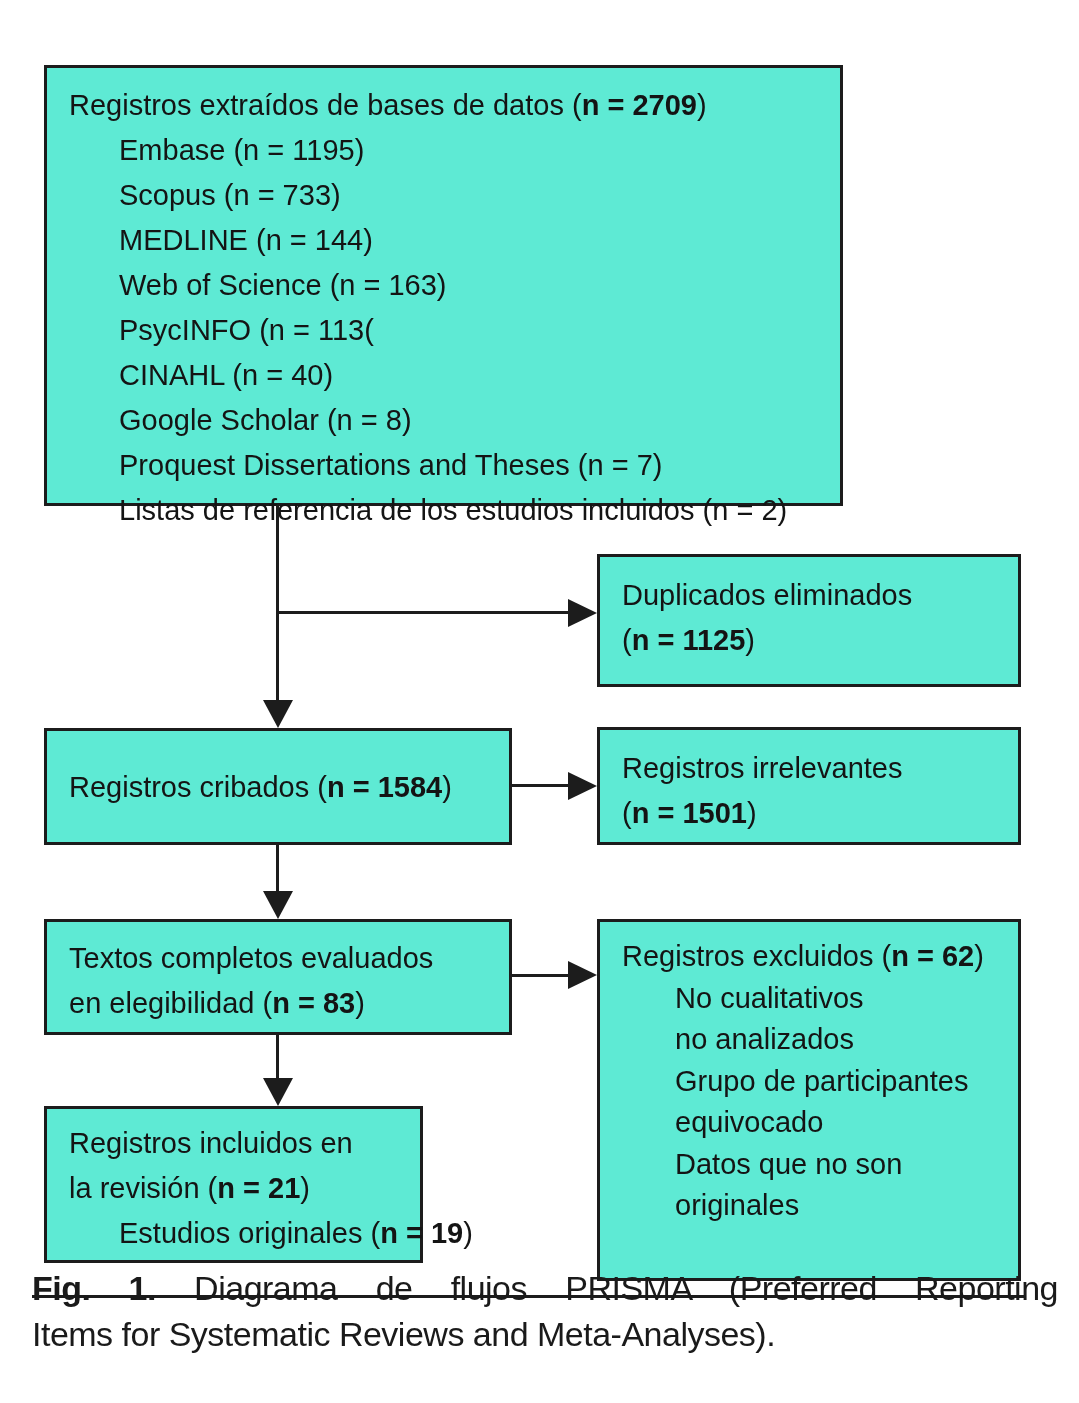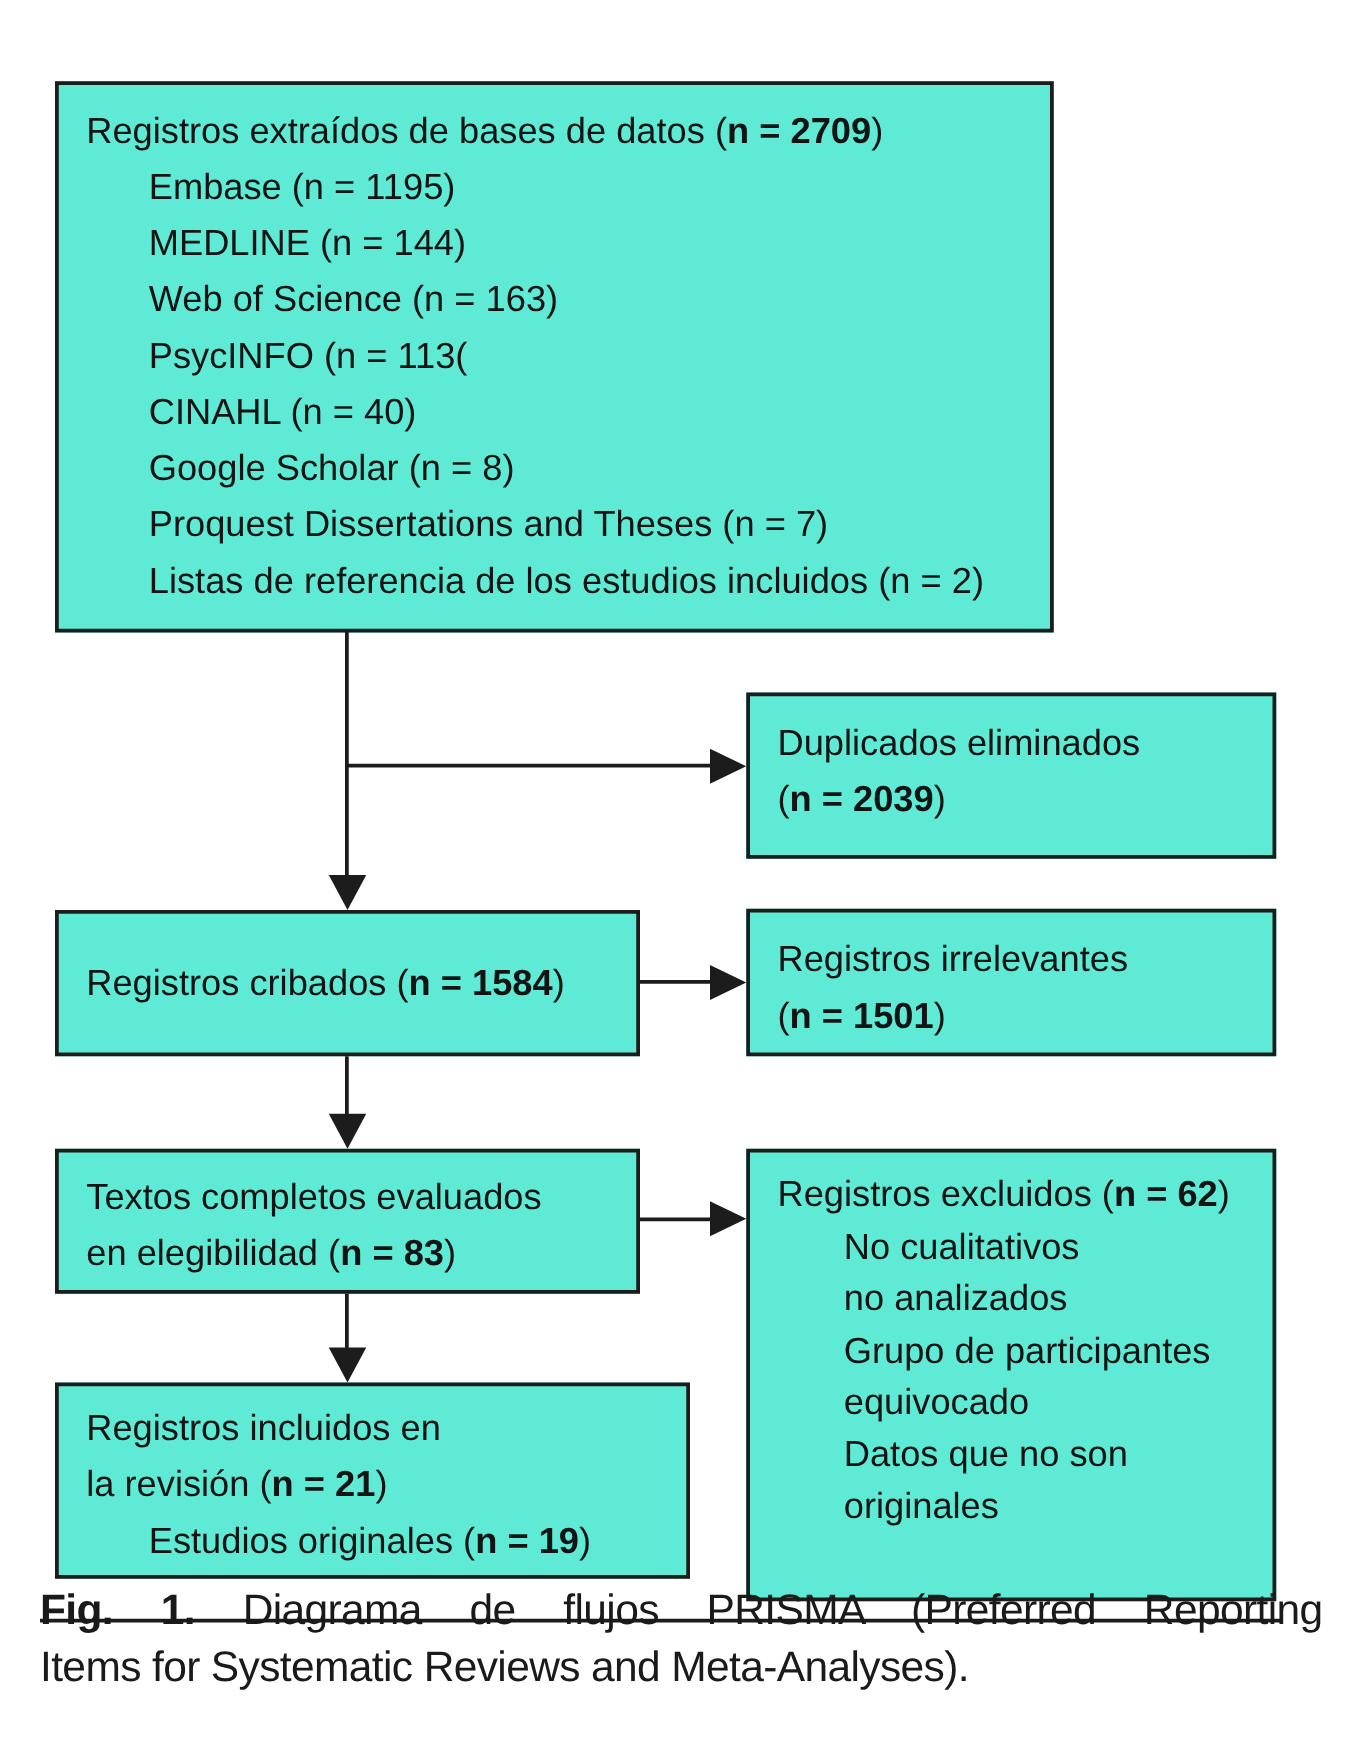--- a/index.html
+++ b/index.html
@@ -16,21 +16,21 @@
   .line { white-space:nowrap; }
   .indent { padding-left:50px; }
 
   #box-records   { left:44px;  top:65px;   width:799px; height:441px; padding:15px 12px 0 22px; }
   #box-duplicates{ left:597px; top:554px;  width:424px; height:133px; padding:16px 12px 0 22px; }
   #box-screened  { left:44px;  top:728px;  width:468px; height:117px; display:flex; align-items:center; padding:2px 0 0 22px;text-align:right; }
   #box-irrelevant{ left:597px; top:727px;  width:424px; height:118px; padding:16px 12px 0 22px; }
   #box-fulltext  { left:44px;  top:919px;  width:468px; height:116px; padding:14px 12px 0 22px; }
   #box-excluded  { left:597px; top:919px;  width:424px; height:362px; padding:14px 12px 0 22px; line-height:41.5px; }
   #box-excluded .indent { padding-left:53px; }
-  #box-included  { left:44px;  top:1106px; width:508px; height:157px; padding:12px 12px 0 22px; }
+  #box-included  { left:44px;  top:1106px; width:379px; height:157px; padding:12px 12px 0 22px; }
 
   .vline,.hline,.rule { position:absolute; background:#1c1c1c; }
   .arrow { position:absolute; width:0; height:0; }
   .arrow-down  { border-left:15px solid transparent; border-right:15px solid transparent; border-top:28px solid #1c1c1c; }
   .arrow-right { border-top:14px solid transparent; border-bottom:14px solid transparent; border-left:29px solid #1c1c1c; }
 
   #v1 { left:276px; top:505px;  width:3px;  height:196px; }
   #a1 { left:263px; top:700px; }
   #h1 { left:277px; top:611px;  width:291px; height:3px; }
   #a2 { left:568px; top:599px; }
@@ -53,39 +53,40 @@
 </style>
 </head>
 <body>
 
 <div class="page">
 
   <div class="box" id="box-records">
     <div class="line"><span>Registros extraídos de bases de datos (</span><b>n = 2709</b><span>)</span></div>
     <div>
         <div class="line indent"><span>Embase (n = 1195)</span></div>
+        <div class="line indent"><span>Scopus (n = 733)</span></div>
         <div class="line indent"><span>MEDLINE (n = 144)</span></div>
         <div class="line indent"><span>Web of Science (n = 163)</span></div>
         <div class="line indent"><span>PsycINFO (n = 113(</span></div>
         <div class="line indent"><span>CINAHL (n = 40)</span></div>
         <div class="line indent"><span>Google Scholar (n = 8)</span></div>
         <div class="line indent"><span>Proquest Dissertations and Theses (n = 7)</span></div>
         <div class="line indent"><span>Listas de referencia de los estudios incluidos (n = 2)</span></div>
       </div>
   </div>
 
   <div class="vline" id="v1"></div>
   <div class="arrow arrow-down" id="a1"></div>
   <div class="hline" id="h1"></div>
   <div class="arrow arrow-right" id="a2"></div>
 
   <div class="box" id="box-duplicates">
     <div>
         <div class="line"><span>Duplicados eliminados</span></div>
-        <div class="line"><span>(</span><b>n = 2039</b><span>)</span></div>
+        <div class="line"><span>(</span><b>n = 1125</b><span>)</span></div>
       </div>
   </div>
 
   <div class="box" id="box-screened">
     <div class="line"><span>Registros cribados (</span><b>n = 1584</b><span>)</span></div>
   </div>
   <div class="hline" id="h2"></div>
   <div class="arrow arrow-right" id="a4"></div>
 
   <div class="box" id="box-irrelevant">

